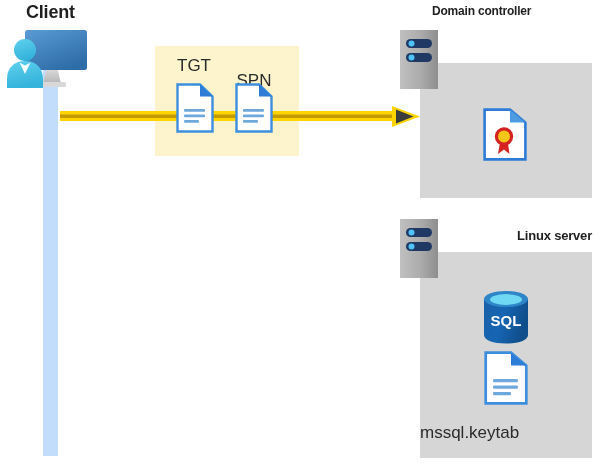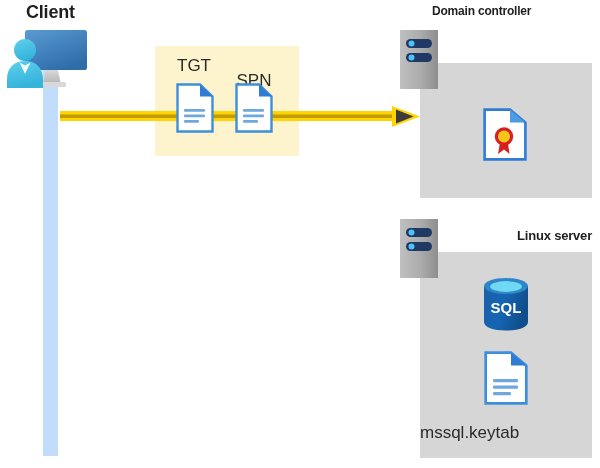--- a/index.html
+++ b/index.html
@@ -90,21 +90,21 @@
     background: #d6d6d6;
   }
 
   
   .server-icon { width: 38px; height: 59px; }
   #dc-server { left: 400px; top: 30px; }
   #linux-server { left: 400px; top: 219px; }
 
   
   #cert-icon { left: 483px; top: 108px; width: 44px; height: 53px; }
-  #sql-icon  { left: 481px; top: 277px; width: 50px; height: 54px; }
+  #sql-icon  { left: 481px; top: 290px; width: 50px; height: 54px; }
   #keytab-icon { left: 484px; top: 351px; width: 44px; height: 54px; }
   #tgt-icon { left: 176px; top: 83px; width: 38px; height: 50px; }
   #spn-icon { left: 235px; top: 83px; width: 38px; height: 50px; }
 </style>
 </head>
 <body>
 
 <div id="canvas">
 
   <div class="abs" id="client-lifeline"></div>

